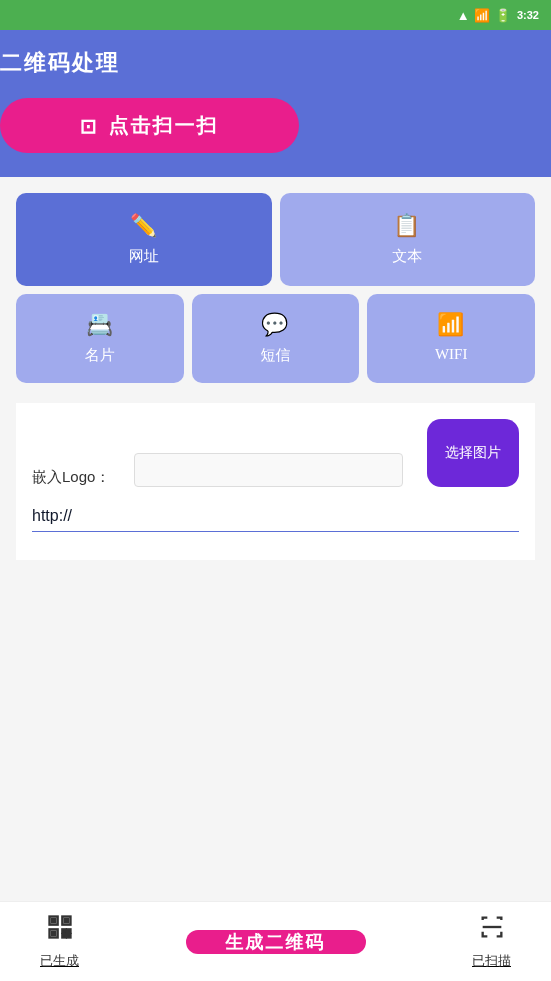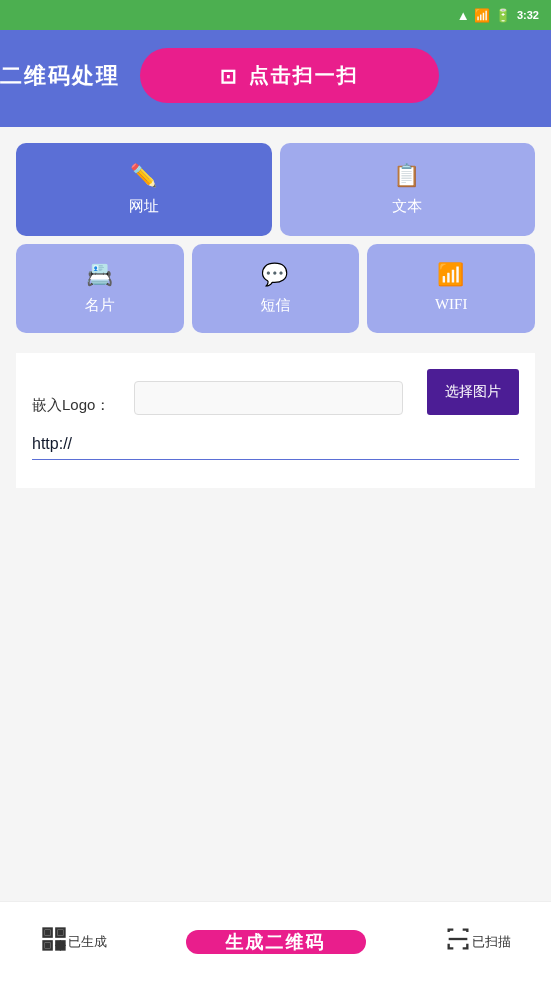--- a/index.html
+++ b/index.html
@@ -33,21 +33,22 @@
       font-size: 11px;
       font-weight: bold;
     }
 
     
     .header {
       width: 100%;
       background: #5b6fd6;
       padding: 18px 0 24px 0;
       display: flex;
-      align-items: center;
+      flex-direction: column;
+      align-items: flex-start;
       gap: 20px;
     }
     .header-title {
       color: white;
       font-size: 22px;
       font-weight: bold;
       letter-spacing: 2px;
     }
     .scan-button {
       background: #e91e8c;
@@ -144,25 +145,25 @@
     .logo-input {
       flex: 1;
       border: 1px solid #ddd;
       border-radius: 4px;
       padding: 8px 10px;
       font-size: 14px;
       outline: none;
       background: #f9f9f9;
     }
     .choose-img-btn {
-      background: #4c1d95;
-      color: white;
-      border: none;
-      border-radius: 3px;
-      padding: 14px 18px;
+      background: #6d28d9;
+      color: white;
+      border: none;
+      border-radius: 14px;
+      padding: 25px 18px;
       font-size: 14px;
       cursor: pointer;
       white-space: nowrap;
     }
     .url-input {
       width: 100%;
       border: none;
       border-bottom: 1.5px solid #5b6fd6;
       padding: 6px 0;
       font-size: 16px;
@@ -185,22 +186,25 @@
       height: 80px;
       background: white;
       border-top: 1px solid #eee;
       display: flex;
       align-items: center;
       justify-content: space-between;
       padding: 0 40px;
     }
     .nav-item {
       display: flex;
-      align-items: center;
-      cursor: pointer;
+      flex-direction: column;
+      align-items: center;
+      gap: 5px;
+      cursor: pointer;
+      text-decoration: underline;
     }
     .nav-icon {
       font-size: 24px;
       color: #333;
     }
     .nav-label {
       font-size: 13px;
       color: #333;
     }
     .generate-btn {

